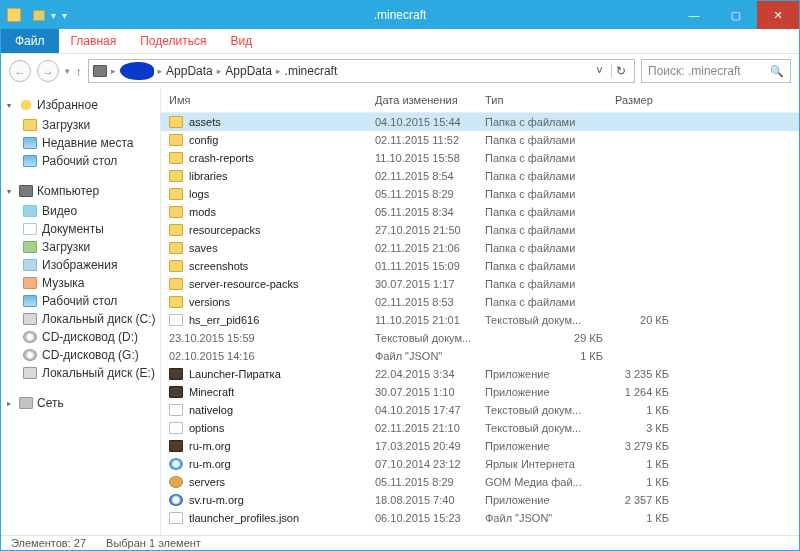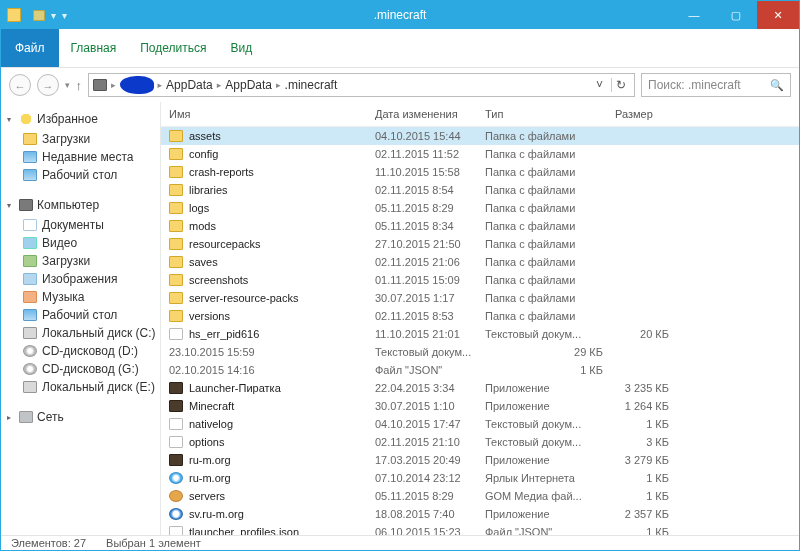--- a/index.html
+++ b/index.html
@@ -6,22 +6,22 @@
   body{background:#fff;overflow:hidden}
   .window{width:800px;height:551px;border:1px solid #2ca9e0;background:#fff;display:flex;flex-direction:column;position:relative}
   .titlebar{height:28px;background:#2ca9e0;display:flex;align-items:center;color:#fff;font-size:12px}
   .tb-left{display:flex;align-items:center;gap:4px;padding-left:6px}
   .tb-icon{width:14px;height:14px;background:#f9d56e;border:1px solid #d4a828;border-radius:1px}
   .qat{display:flex;gap:6px;margin-left:8px;opacity:.85;font-size:10px}
   .tb-title{position:absolute;left:50%;transform:translateX(-50%);font-size:12px}
   .tb-right{margin-left:auto;display:flex}
   .wbtn{width:42px;height:28px;display:flex;align-items:center;justify-content:center;font-size:11px;color:#fff}
   .wclose{background:#c84031}
-  .ribbon{height:39px;background:#fff;border-bottom:1px solid #e4e4e4;display:flex;align-items:stretch;font-size:12px}
-  .rtab{padding:0 12px;display:flex;align-items:center;color:#15803d;cursor:default}
+  .ribbon{height:25px;background:#fff;border-bottom:1px solid #e4e4e4;display:flex;align-items:stretch;font-size:12px}
+  .rtab{padding:0 12px;display:flex;align-items:center;color:#ef4444;cursor:default}
   .rtab.file{background:#1a83c8;color:#fff;padding:0 14px}
   .addr{height:34px;display:flex;align-items:center;gap:6px;padding:0 8px}
   .navbtn{width:22px;height:22px;border:1px solid #bbb;border-radius:50%;display:flex;align-items:center;justify-content:center;font-size:11px;color:#888;background:#fafafa}
   .crumbs{flex:1;height:24px;border:1px solid #bdbdbd;background:#fff;display:flex;align-items:center;padding:0 4px;font-size:12px;color:#333;gap:4px}
   .crumb{display:flex;align-items:center;gap:4px}
   .sep{color:#888;font-size:9px}
   .blob{width:34px;height:18px;background:#0b3acb;border-radius:50% 45% 40% 55%}
   .refresh{margin-left:auto;font-size:12px;color:#555;padding-right:4px}
   .search{width:150px;height:24px;border:1px solid #bdbdbd;display:flex;align-items:center;padding:0 6px;font-size:12px;color:#888}
   .search .mag{margin-left:auto;font-size:11px;color:#777}
@@ -139,26 +139,26 @@
           </div>
       </div>
       <div class="sgroup">
         <div class="shead">
             <span class="tri">▾</span>
             <span class="ic ic-pc"></span>
             <span>Компьютер</span>
           </div>
         <div id="comp-items">
             <div class="sitem">
+              <span class="ic ic-vid"></span>
+              <span>Видео</span>
+            </div>
+            <div class="sitem">
               <span class="ic ic-doc"></span>
               <span>Документы</span>
-            </div>
-            <div class="sitem">
-              <span class="ic ic-vid"></span>
-              <span>Видео</span>
             </div>
             <div class="sitem">
               <span class="ic ic-dl"></span>
               <span>Загрузки</span>
             </div>
             <div class="sitem">
               <span class="ic ic-img"></span>
               <span>Изображения</span>
             </div>
             <div class="sitem">

